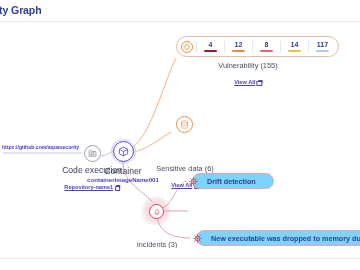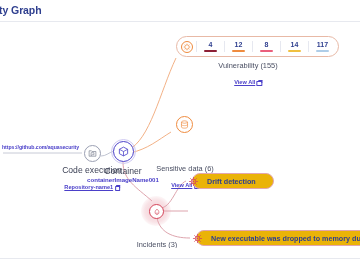--- a/index.html
+++ b/index.html
@@ -219,21 +219,21 @@
     background: #e6e8f0;
     flex: none;
   }
 
   
   .det {
     position: absolute;
     height: 16px;
     border: 1px solid #e3a6ae;
     border-radius: 9px;
-    background: #eab308;
+    background: #7dd3fc;
     display: flex;
     align-items: center;
     padding-left: 14px;
     padding-right: 8px;
     box-sizing: border-box;
     white-space: nowrap;
   }
   .det-label {
     font-size: 7.2px;
     font-weight: bold;

